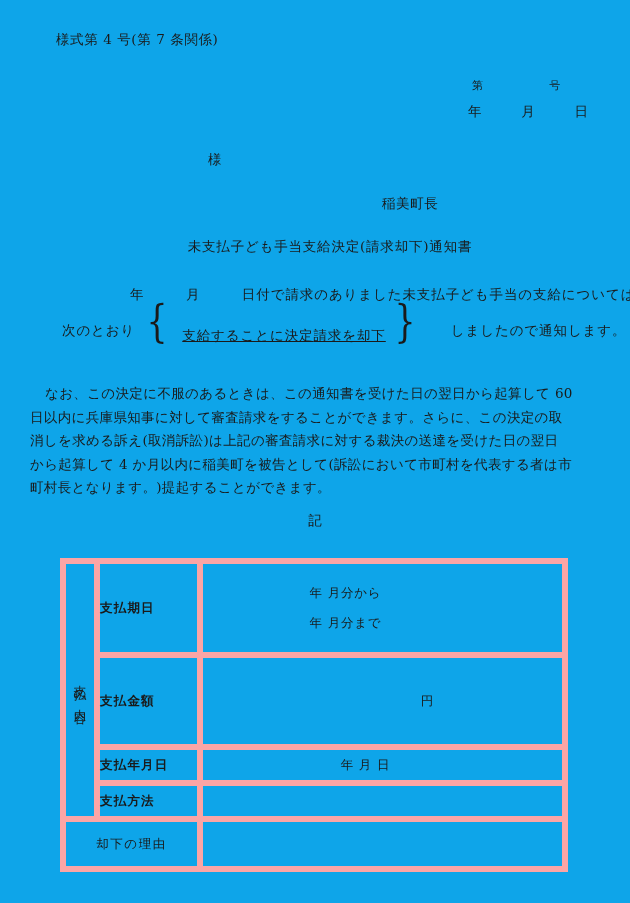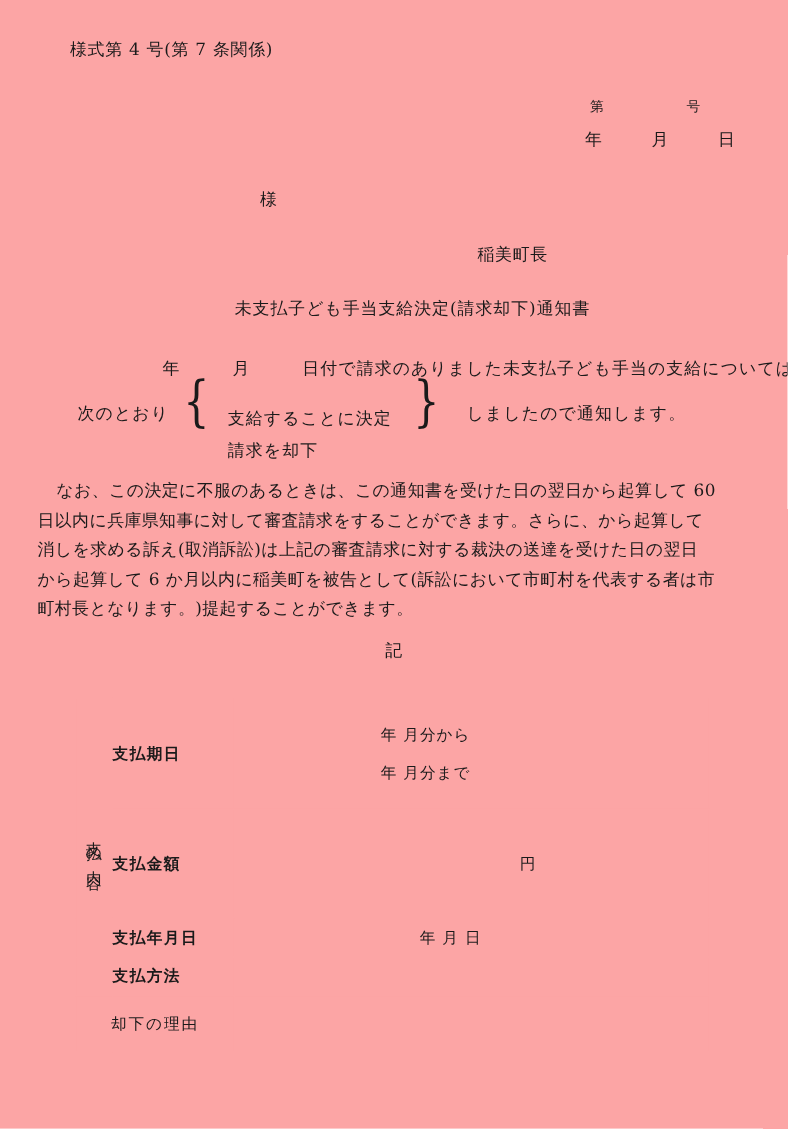--- a/index.html
+++ b/index.html
@@ -12,21 +12,21 @@
     height: 903px;
     position: relative;
     font-family: "DejaVu Serif", "Liberation Serif", serif;
     color: #1a1a1a;
     overflow: hidden;
   }
 
   .page {
     position: absolute;
     inset: 0;
-    background: #fca5a5;
+    background: #0ea5e9;
   }
 
   
   .abs { position: absolute; white-space: pre; }
 
   
   .form-no {
     left: 56px;
     top: 31px;
     font-size: 13.5px;
@@ -93,33 +93,34 @@
     line-height: 0;
     font-weight: 300;
     transform: scaleX(0.75);
     color: #1a1a1a;
     margin: 0 1px;
   }
   .brace-left  { margin-left: 8px; }
   .brace-right { margin-right: 6px; }
   .choice-opts {
     display: flex;
-    flex-direction: column;
+    flex-direction: row;
     justify-content: center;
     padding: 0 4px 0 10px;
     min-width: 140px;
+    text-decoration: underline;
   }
   .choice-opts span {
     line-height: 26px;
     letter-spacing: 0.9px;
     white-space: pre;
   }
   .choice-tail {
     letter-spacing: 0.9px;
-    margin-left: 12px;
+    margin-left: 26px;
   }
 
   
   .legal {
     position: absolute;
     left: 30px;
     top: 382px;
     width: 578px;
     font-size: 13.5px;
     line-height: 23.5px;
@@ -140,21 +141,21 @@
   .tbl {
     position: absolute;
     left: 60px;
     top: 558px;
     width: 508px;
     border-collapse: collapse;
     table-layout: fixed;
     font-size: 12.5px;
   }
   .tbl td {
-    border: 1px solid #fca5a5;
+    border: 6px solid #fca5a5;
     padding: 0;
     vertical-align: middle;
     color: #1a1a1a;
   }
   .col-vert  { width: 28px; }
   .col-label { width: 97px; }
 
   .vert-label {
     writing-mode: vertical-rl;
     text-orientation: upright;
@@ -224,23 +225,23 @@
     <span class="choice-opts">
       <span>支給することに決定</span>
       <span>請求を却下</span>
     </span>
     <span class="brace brace-right">}</span>
     <span class="choice-tail">しましたので通知します。</span>
   </div>
 
   <div class="legal">
     <span class="indent">なお、この決定に不服のあるときは、この通知書を受けた日の翌日から起算して 60</span>
-    <span>日以内に兵庫県知事に対して審査請求をすることができます。さらに、から起算して</span>
+    <span>日以内に兵庫県知事に対して審査請求をすることができます。さらに、この決定の取</span>
     <span>消しを求める訴え(取消訴訟)は上記の審査請求に対する裁決の送達を受けた日の翌日</span>
-    <span>から起算して 6 か月以内に稲美町を被告として(訴訟において市町村を代表する者は市</span>
+    <span>から起算して 4 か月以内に稲美町を被告として(訴訟において市町村を代表する者は市</span>
     <span>町村長となります。)提起することができます。</span>
   </div>
 
   <div class="abs ki">記</div>
 
   <table class="tbl">
     <tbody>
       <tr>
         <td class="col-vert" rowspan="4">
           <div class="vert-label">支払の内容</div>

